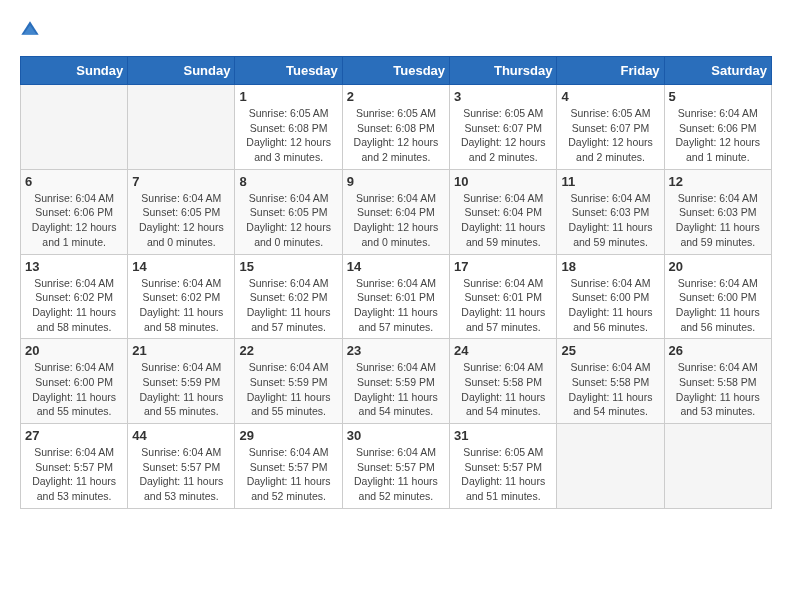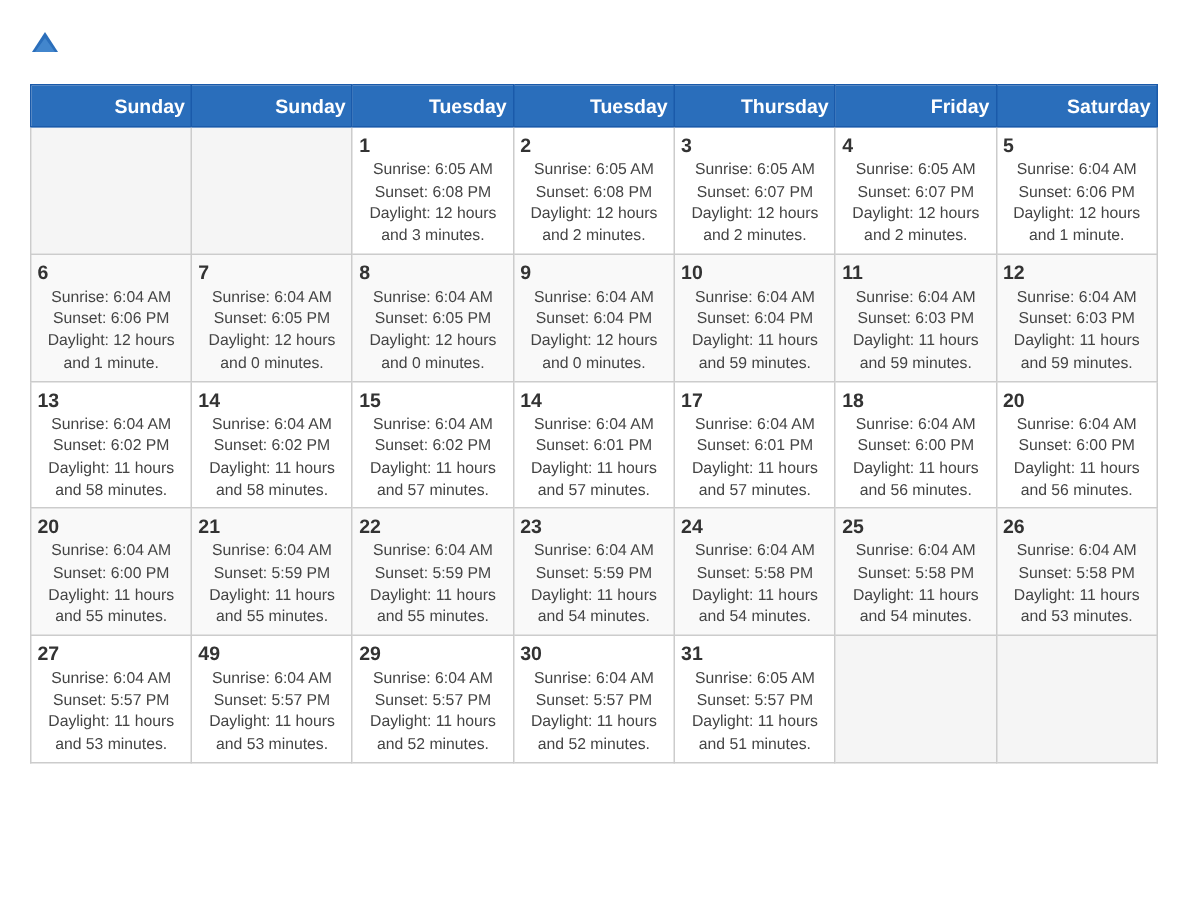--- a/index.html
+++ b/index.html
@@ -287,21 +287,21 @@
         </td>
       </tr>
       <tr>
         <td>
           <span class="day-number">27</span>
           <div class="day-detail" style="white-space: pre-line;">Sunrise: 6:04 AM
 Sunset: 5:57 PM
 Daylight: 11 hours and 53 minutes.</div>
         </td>
         <td>
-          <span class="day-number">49</span>
+          <span class="day-number">44</span>
           <div class="day-detail" style="white-space: pre-line;">Sunrise: 6:04 AM
 Sunset: 5:57 PM
 Daylight: 11 hours and 53 minutes.</div>
         </td>
         <td>
           <span class="day-number">29</span>
           <div class="day-detail" style="white-space: pre-line;">Sunrise: 6:04 AM
 Sunset: 5:57 PM
 Daylight: 11 hours and 52 minutes.</div>
         </td>

